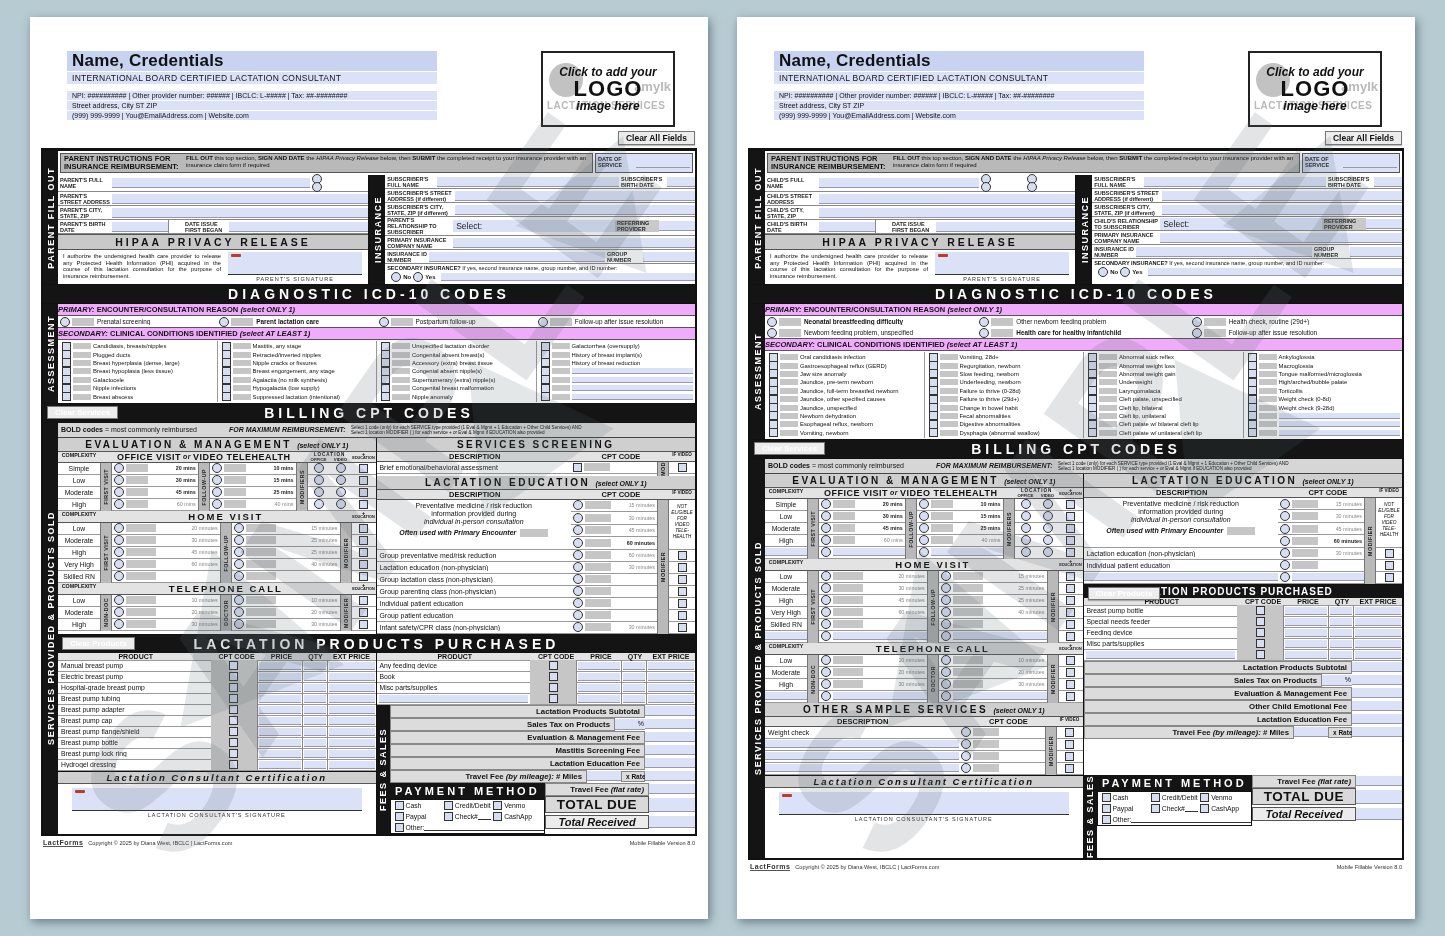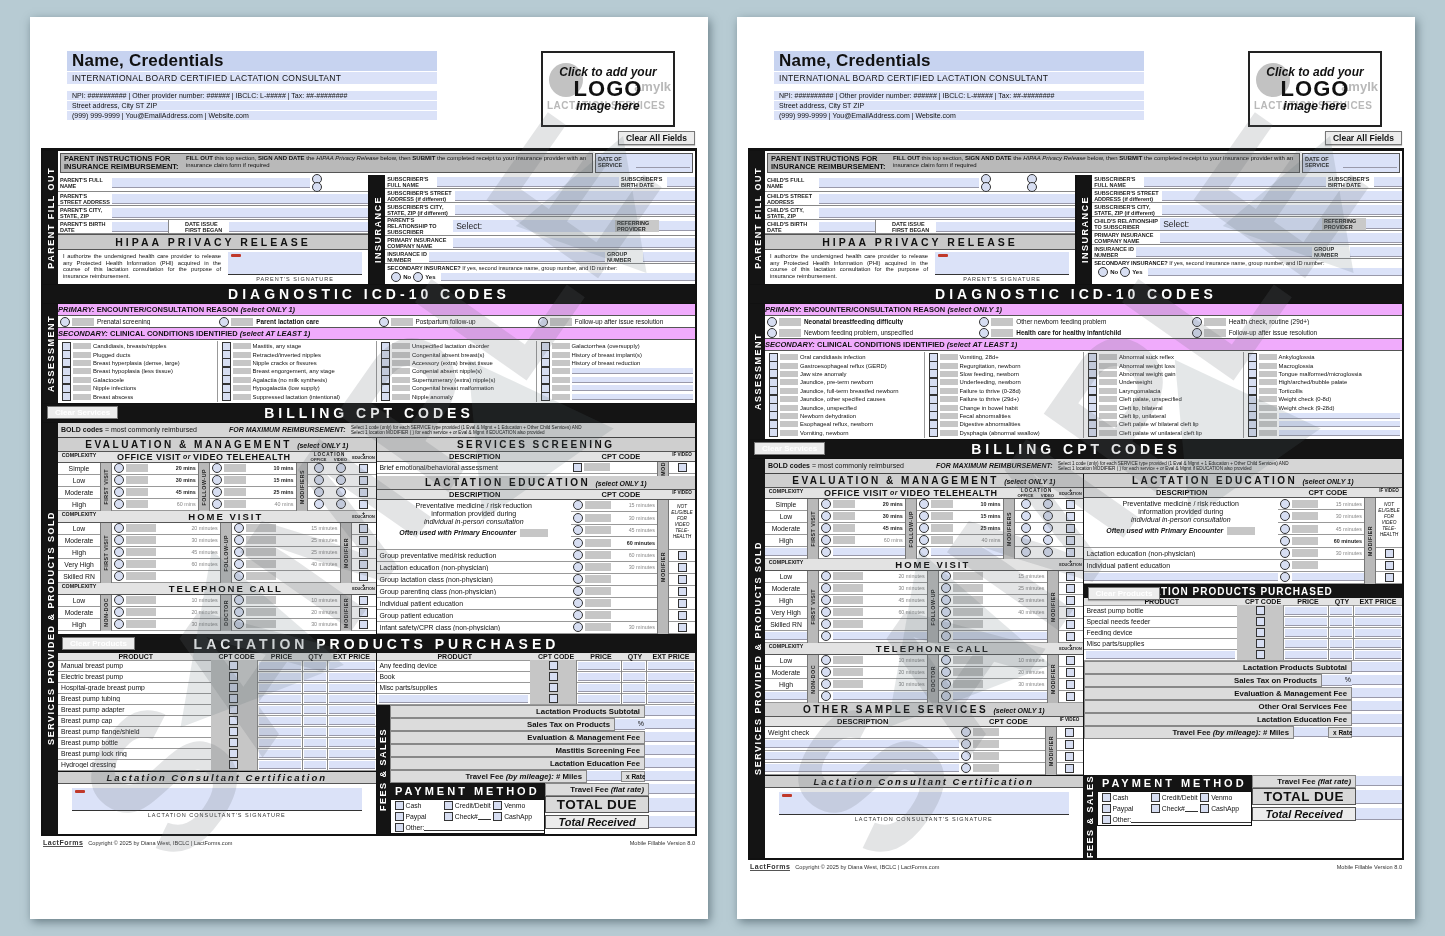--- a/index.html
+++ b/index.html
@@ -2282,21 +2282,21 @@
                   <span class="r" style="width: 30px; background: rgb(219, 226, 248); border-bottom: 1px solid rgb(153, 153, 170); height: 10px; justify-content: flex-end;">
                     <span style="font-size: 7px; padding-right: 1px;">%</span>
                   </span>
                   <span class="inp" style="width: 50px; height: 10px;"></span>
                 </div>
                 <div class="r" style="height: 13px;">
                   <span class="fee-lab">Evaluation &amp; Management Fee</span>
                   <span class="inp" style="width: 50px; height: 10px;"></span>
                 </div>
                 <div class="r" style="height: 13px;">
-                  <span class="fee-lab">Other Oral Services Fee</span>
+                  <span class="fee-lab">Other Child Emotional Fee</span>
                   <span class="inp" style="width: 50px; height: 10px;"></span>
                 </div>
                 <div class="r" style="height: 13px;">
                   <span class="fee-lab">Lactation Education Fee</span>
                   <span class="inp" style="width: 50px; height: 10px;"></span>
                 </div>
                 <div class="r" style="height: 13px;">
                   <span class="fee-lab"><span class="b">Travel Fee </span><span class="i">(by mileage):  </span><span class="b"># Miles</span></span>
                   <span class="inp" style="width: 34px; height: 10px;"></span>
                   <span class="fee-lab" style="flex: 0 0 auto; width: 24px; text-align: center; font-size: 6.5px;">x Rate</span>

